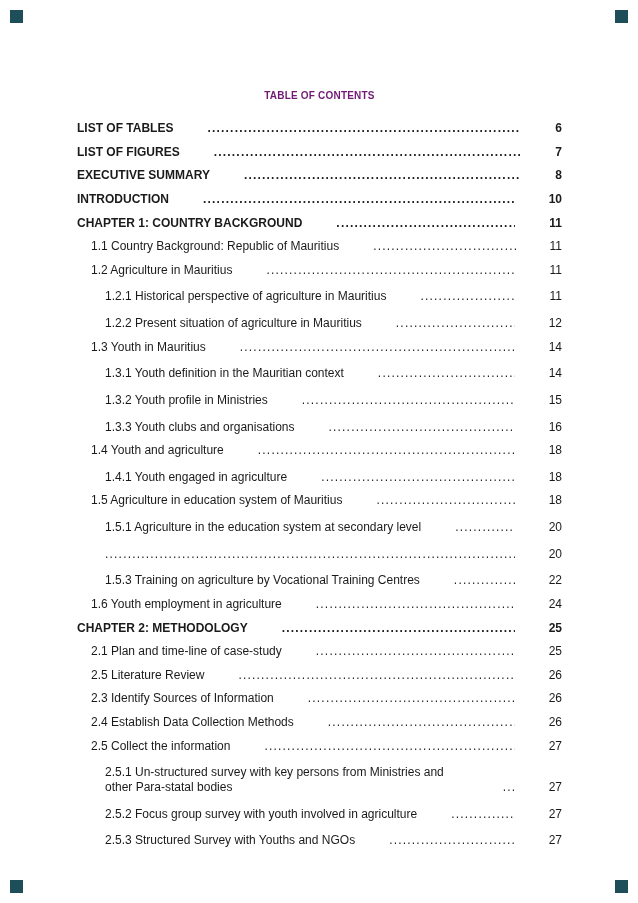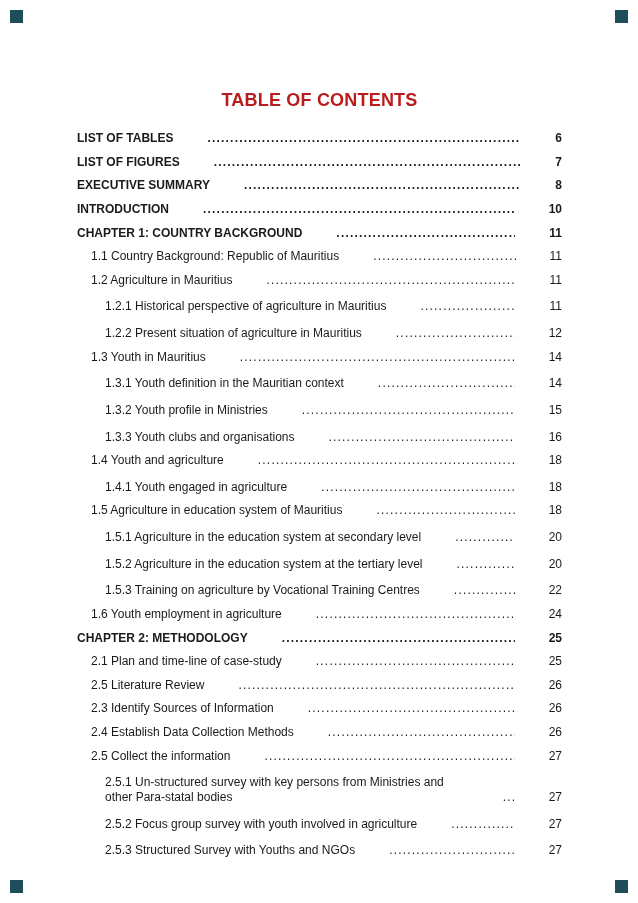--- a/index.html
+++ b/index.html
@@ -28,22 +28,22 @@
 
   #content {
     position: absolute;
     top: 90px;
     left: 77px;
     right: 76px;
   }
   #toc-title {
     text-align: center;
     font-weight: bold;
-    font-size: 18px;
-    color: #b91c1c;
+    font-size: 10px;
+    color: #701a75;
     margin: 0 0 20px 0;
     letter-spacing: 0.2px;
   }
   .toc-row {
     display: flex;
     align-items: flex-end;
     margin-bottom: 9px;
     font-size: 12px;
     line-height: 1.22;
     color: #1a1a1a;
@@ -161,21 +161,20 @@
           <span class="toc-label">1.5 Agriculture in education system of Mauritius</span>
           <span class="toc-dots">....................................................................................................................................................................................................................................................................</span>
           <span class="toc-page">18</span>
         </div>
         <div class="toc-row level-2">
           <span class="toc-label">1.5.1 Agriculture in the education system at secondary level</span>
           <span class="toc-dots">....................................................................................................................................................................................................................................................................</span>
           <span class="toc-page">20</span>
         </div>
         <div class="toc-row level-2">
-          <span class="toc-label">1.5.2 Agriculture in the education system at the tertiary level</span>
           <span class="toc-dots">....................................................................................................................................................................................................................................................................</span>
           <span class="toc-page">20</span>
         </div>
         <div class="toc-row level-2">
           <span class="toc-label">1.5.3 Training on agriculture by Vocational Training Centres</span>
           <span class="toc-dots">....................................................................................................................................................................................................................................................................</span>
           <span class="toc-page">22</span>
         </div>
         <div class="toc-row level-1">
           <span class="toc-label">1.6 Youth employment in agriculture</span>

